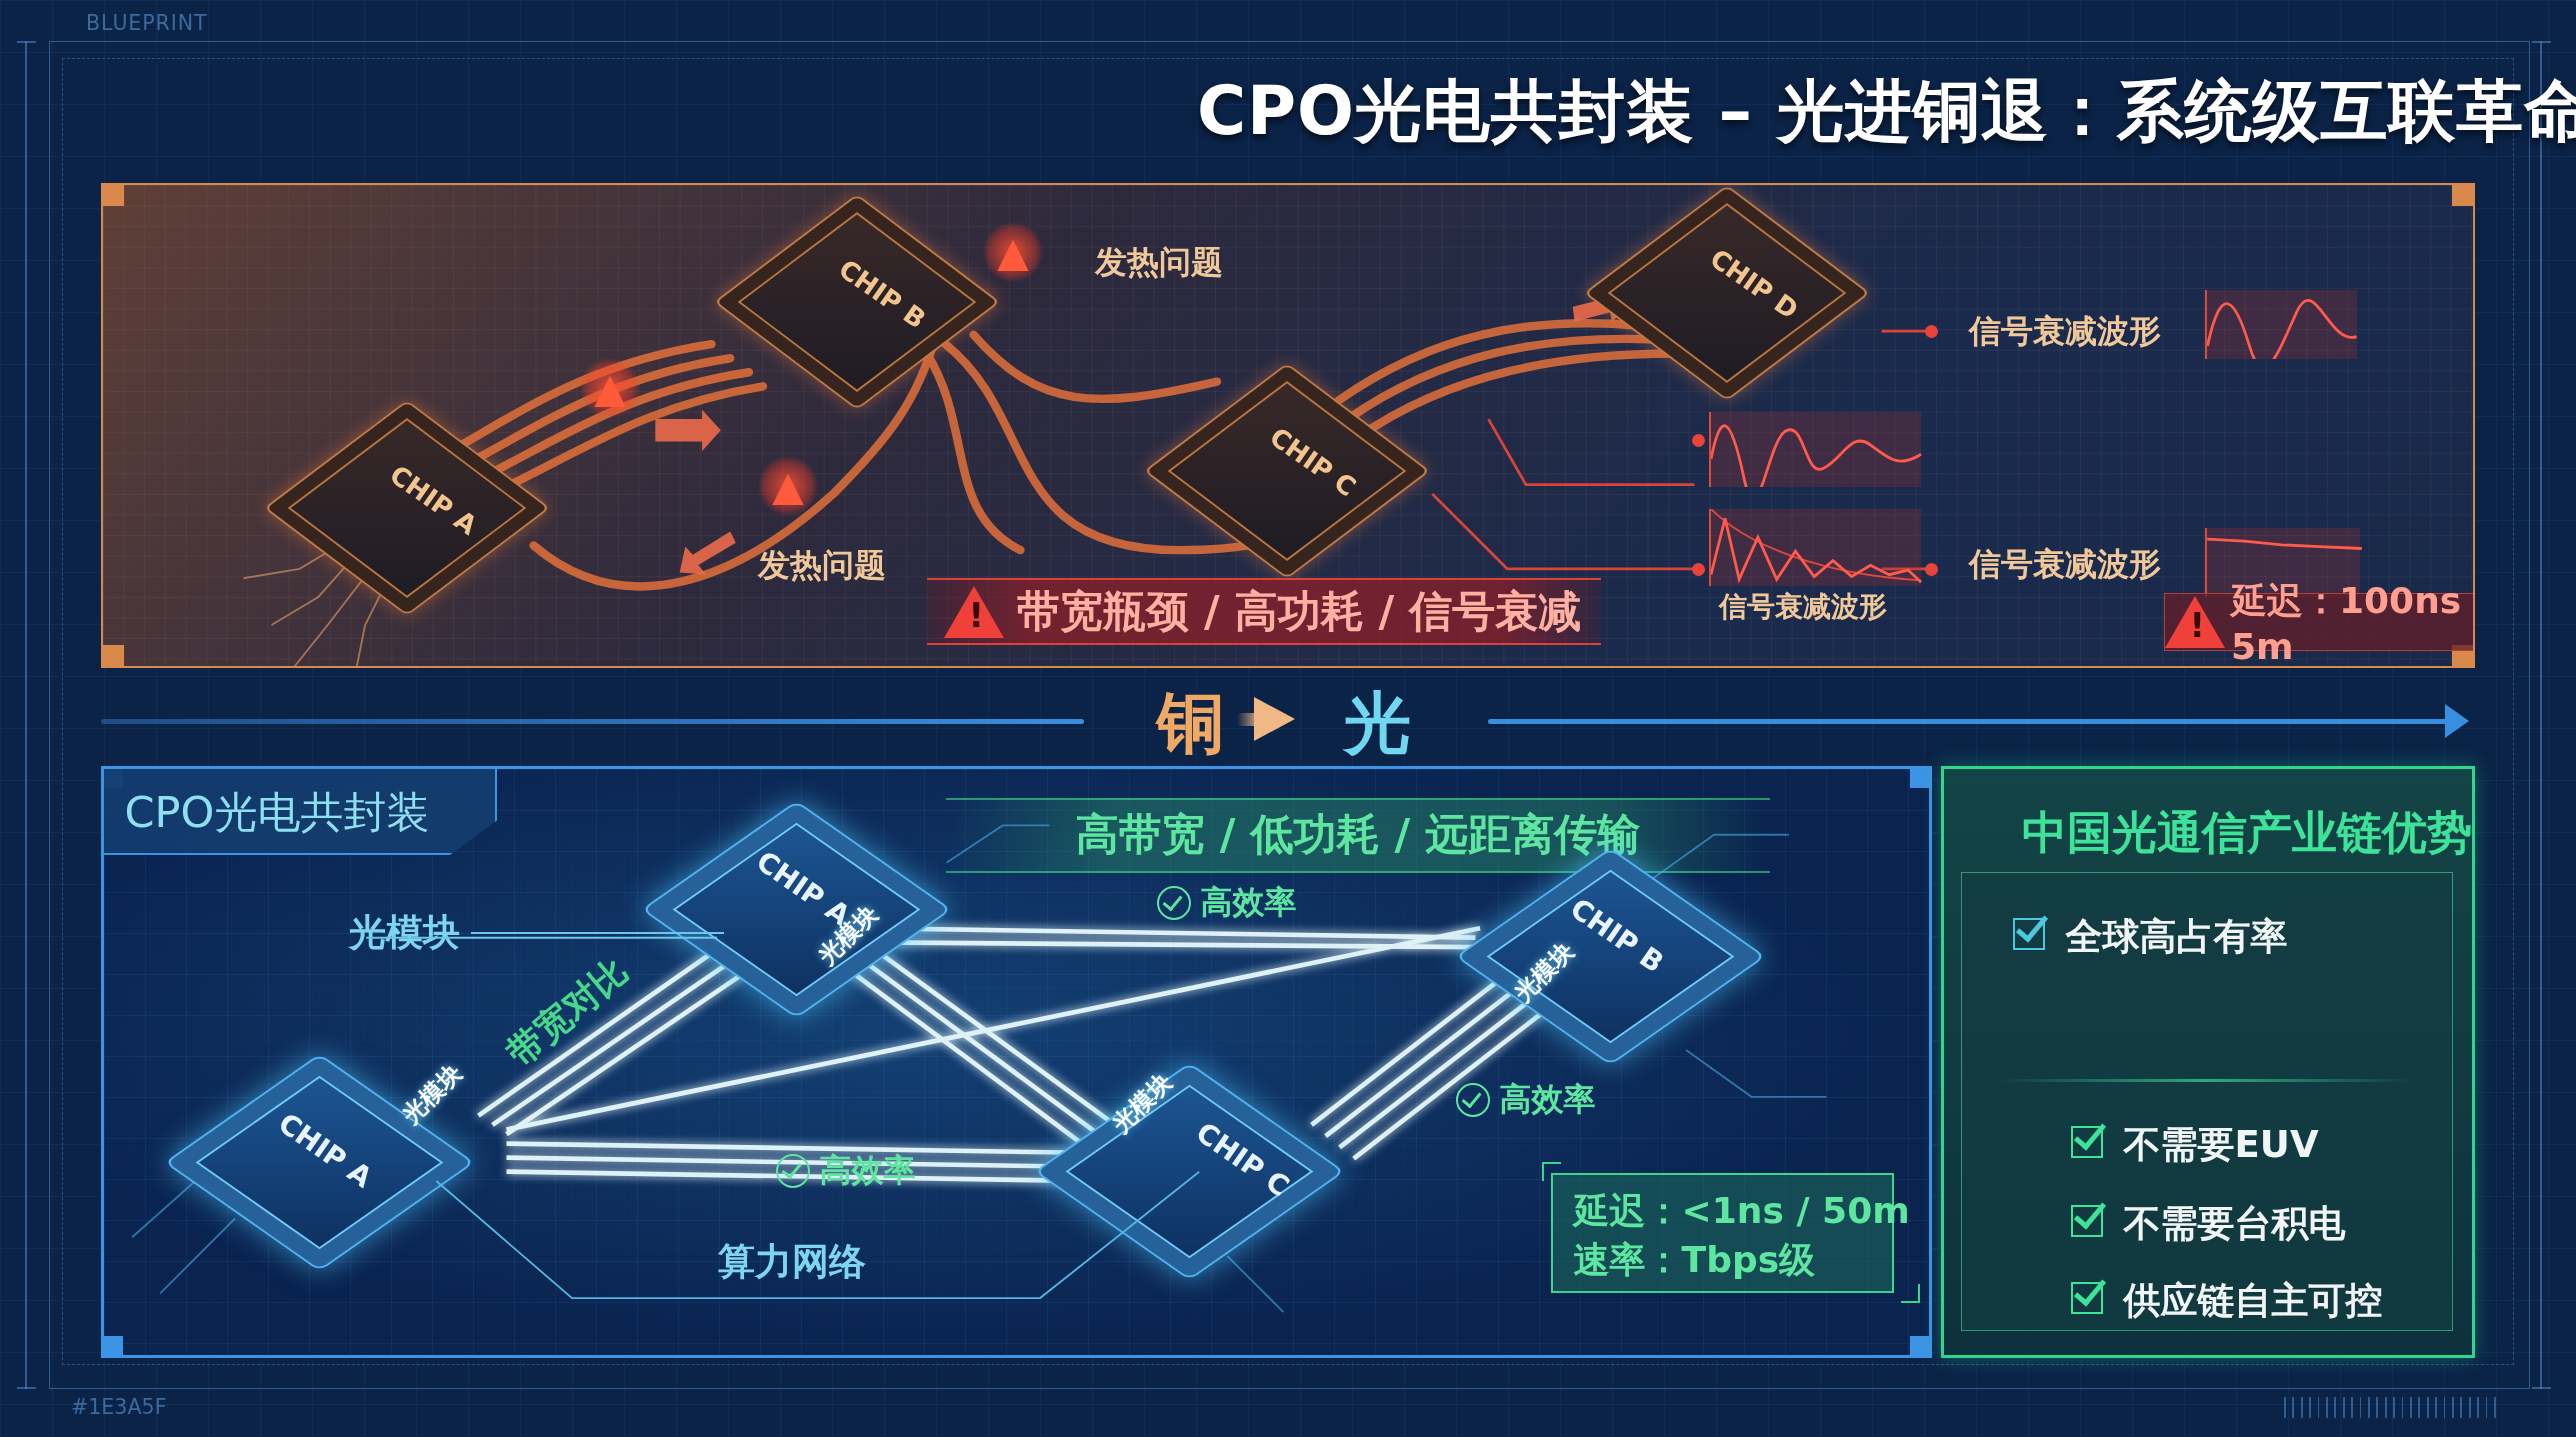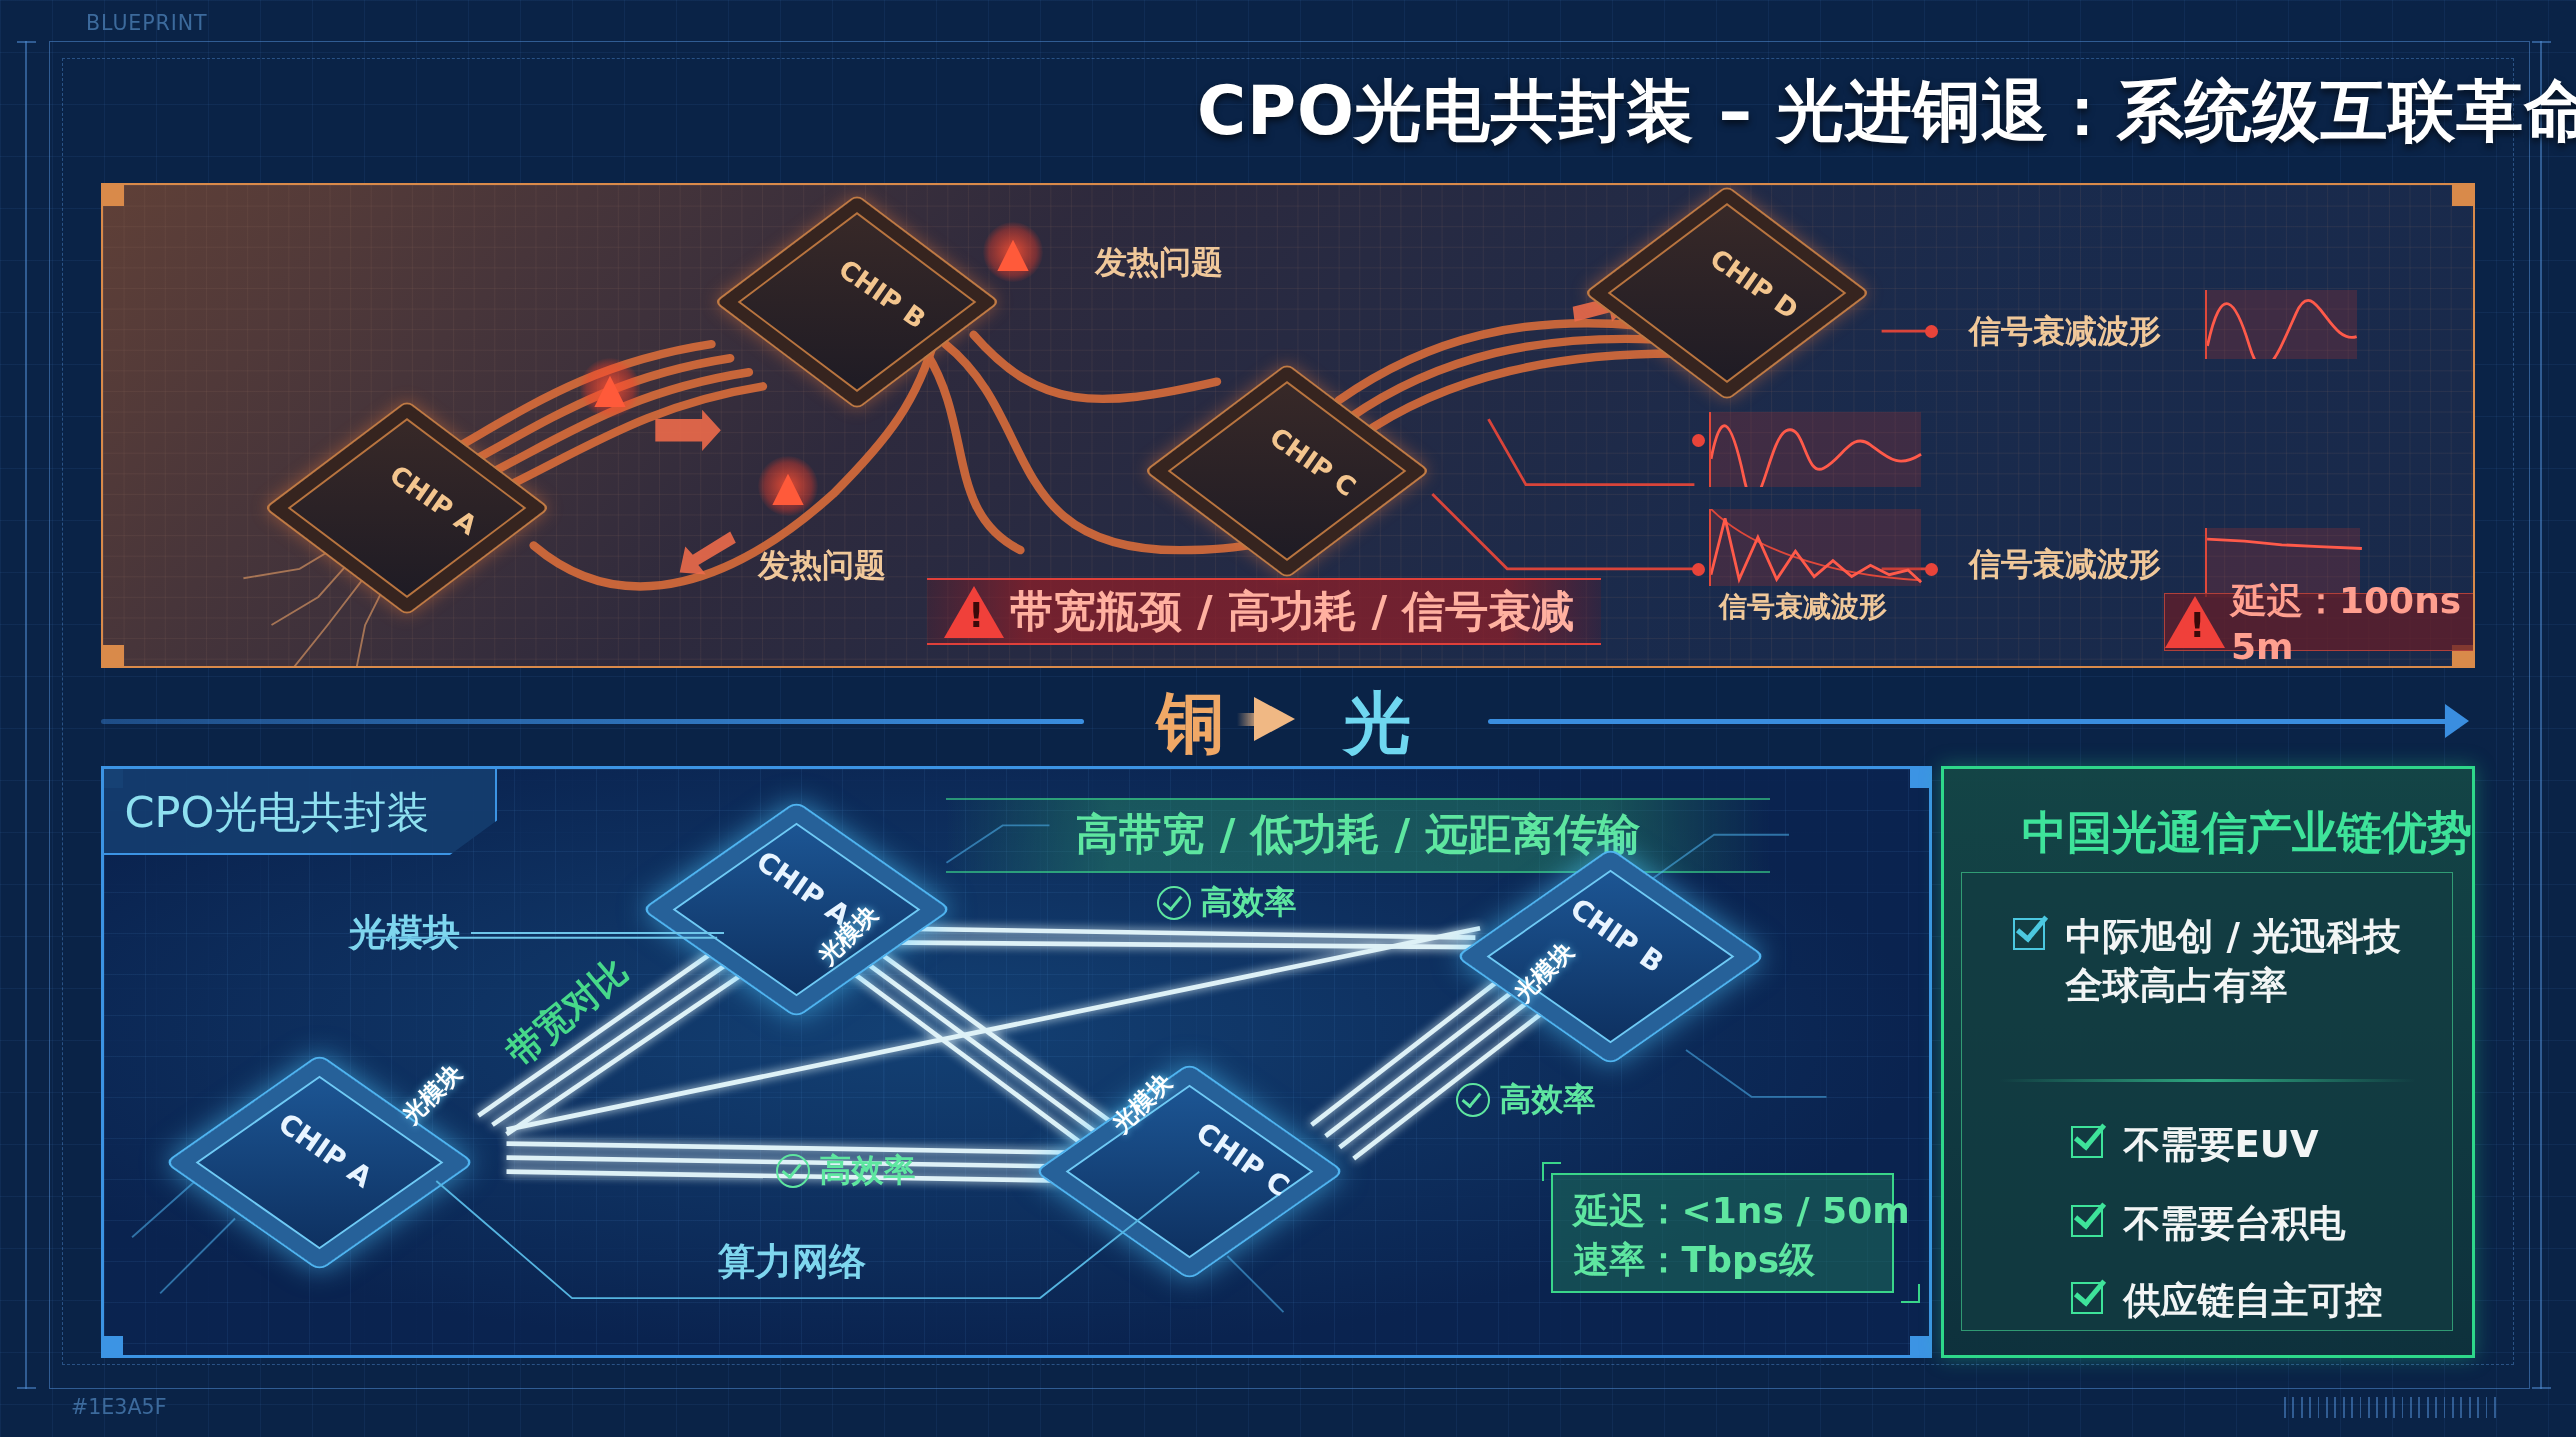--- a/index.html
+++ b/index.html
@@ -54,21 +54,21 @@
   .fire { position:absolute; width:60px; height:60px; border-radius:50%; background: radial-gradient(circle, rgba(255,80,50,0.85) 0%, rgba(255,60,40,0.35) 55%, transparent 72%); display:flex; align-items:center; justify-content:center; font-size:41px; color:#ff5a3a; }
   .heat-label { position:absolute; font-size:32px; color:#f0c89a; font-weight:bold; }
   .signal-label { position:absolute; font-size:32px; color:#f0c89a; font-weight:bold; }
 
   .wave-box { position:absolute; border-left:2.8px solid #e0483a; background: rgba(160,50,50,0.28); }
   .wave-box svg { position:absolute; left:0; top:0; }
   .connector-dot { position:absolute; width:13px; height:13px; border-radius:50%; background:#e8443a; }
 
   .alert-bar { left:925px; top:577px; width:674px; height:67px; background: linear-gradient(90deg, rgba(120,20,30,0.2), rgba(140,30,40,0.75) 15%, rgba(140,30,40,0.75) 85%, rgba(120,20,30,0.2));
      border-top:2.8px solid #e0403a; border-bottom:2.8px solid #e0403a; display:flex; align-items:center; padding-left:17px; }
-  .alert-bar .txt { font-size:43px; font-weight:bold; color:#ffb0a0; margin-left:6px; }
+  .alert-bar .txt { font-size:43px; font-weight:bold; color:#ffb0a0; margin-left:13px; }
   .warn-tri { width:0; height:0; border-left:30px solid transparent; border-right:30px solid transparent; border-bottom:52px solid #f0403a; position:relative; }
   .warn-tri::after { content:"!"; position:absolute; left:-5.6px; top:9.4px; font-size:34px; font-weight:bold; color:#3a0a0a; }
 
   .latency-bad { left:2061px; top:408px; width:369px; height:58px; background: rgba(100,30,40,0.75); border:1.9px solid #b0403a; display:flex; align-items:center; padding-left:66px; font-size:36px; font-weight:bold; color:#ff9f8f; }
   .latency-bad .warn-tri { position:absolute; left:0; top:1.9px; }
 
   
   .trans-line-l { left:101px; top:719px; width:983px; height:4.7px; background:linear-gradient(90deg, rgba(60,140,230,0.4), #3a8ee0); border-radius:2.8px; }
   .trans-line-r { left:1488px; top:719px; width:959px; height:4.7px; background:#3a8ee0; border-radius:2.8px; }
   .trans-arrowhead { left:2445px; top:704px; width:0; height:0; border-top:17px solid transparent; border-bottom:17px solid transparent; border-left:24px solid #3a8ee0; }
@@ -335,21 +335,20 @@
   <div class="bracket" style="left:1438px;top:393px;border-width:2.8px 0 0 2.8px;"></div>
   <div class="bracket" style="left:1797px;top:515px;border-width:0 2.8px 2.8px 0;"></div>
 </section>
 
 <section class="abs china-panel">
   <div class="abs china-title">中国光通信产业链优势</div>
   <div class="abs china-inner">
     <div class="china-item" style="left:51px;top:39px;">
       <span class="checkbox cyan"></span>
       <div class="txt">
-        <div>中际旭创 / 光迅科技</div>
         <div>全球高占有率</div>
       </div>
     </div>
     <div class="divider"></div>
     <div class="china-item" style="left:109px;top:247px;">
       <span class="checkbox"></span>
       <div class="txt">不需要EUV</div>
     </div>
     <div class="china-item" style="left:109px;top:326px;">
       <span class="checkbox"></span>

